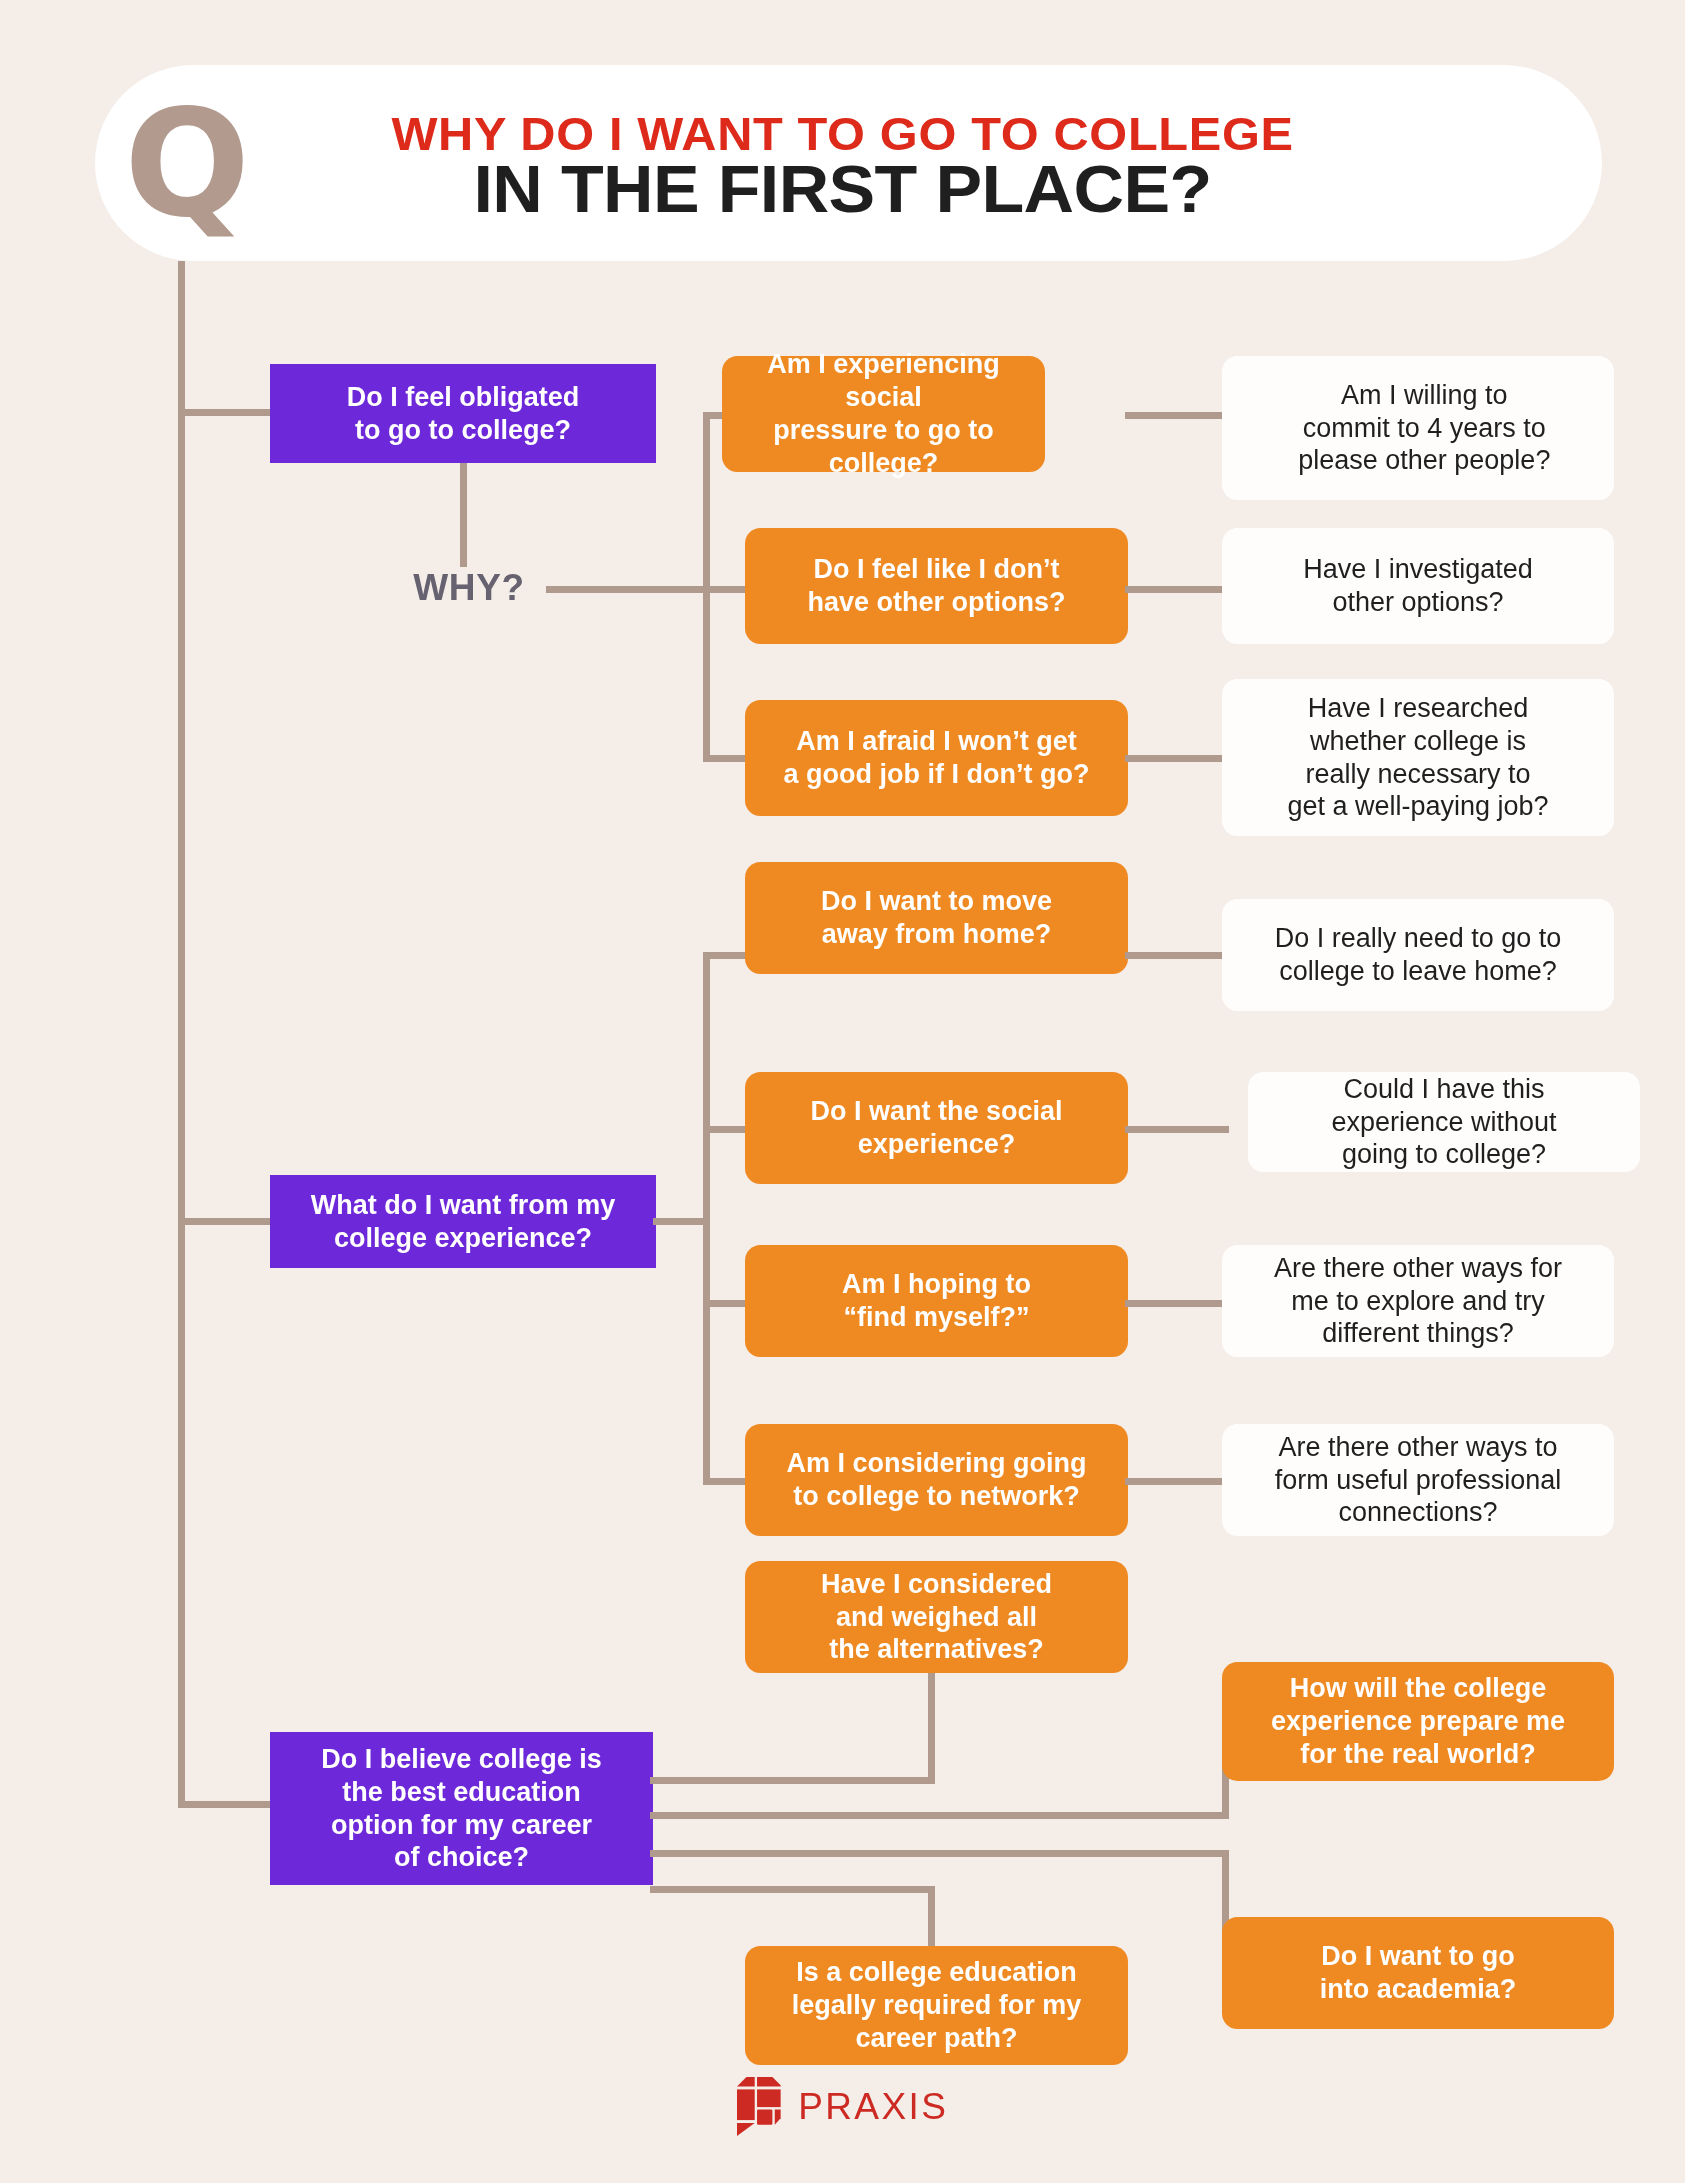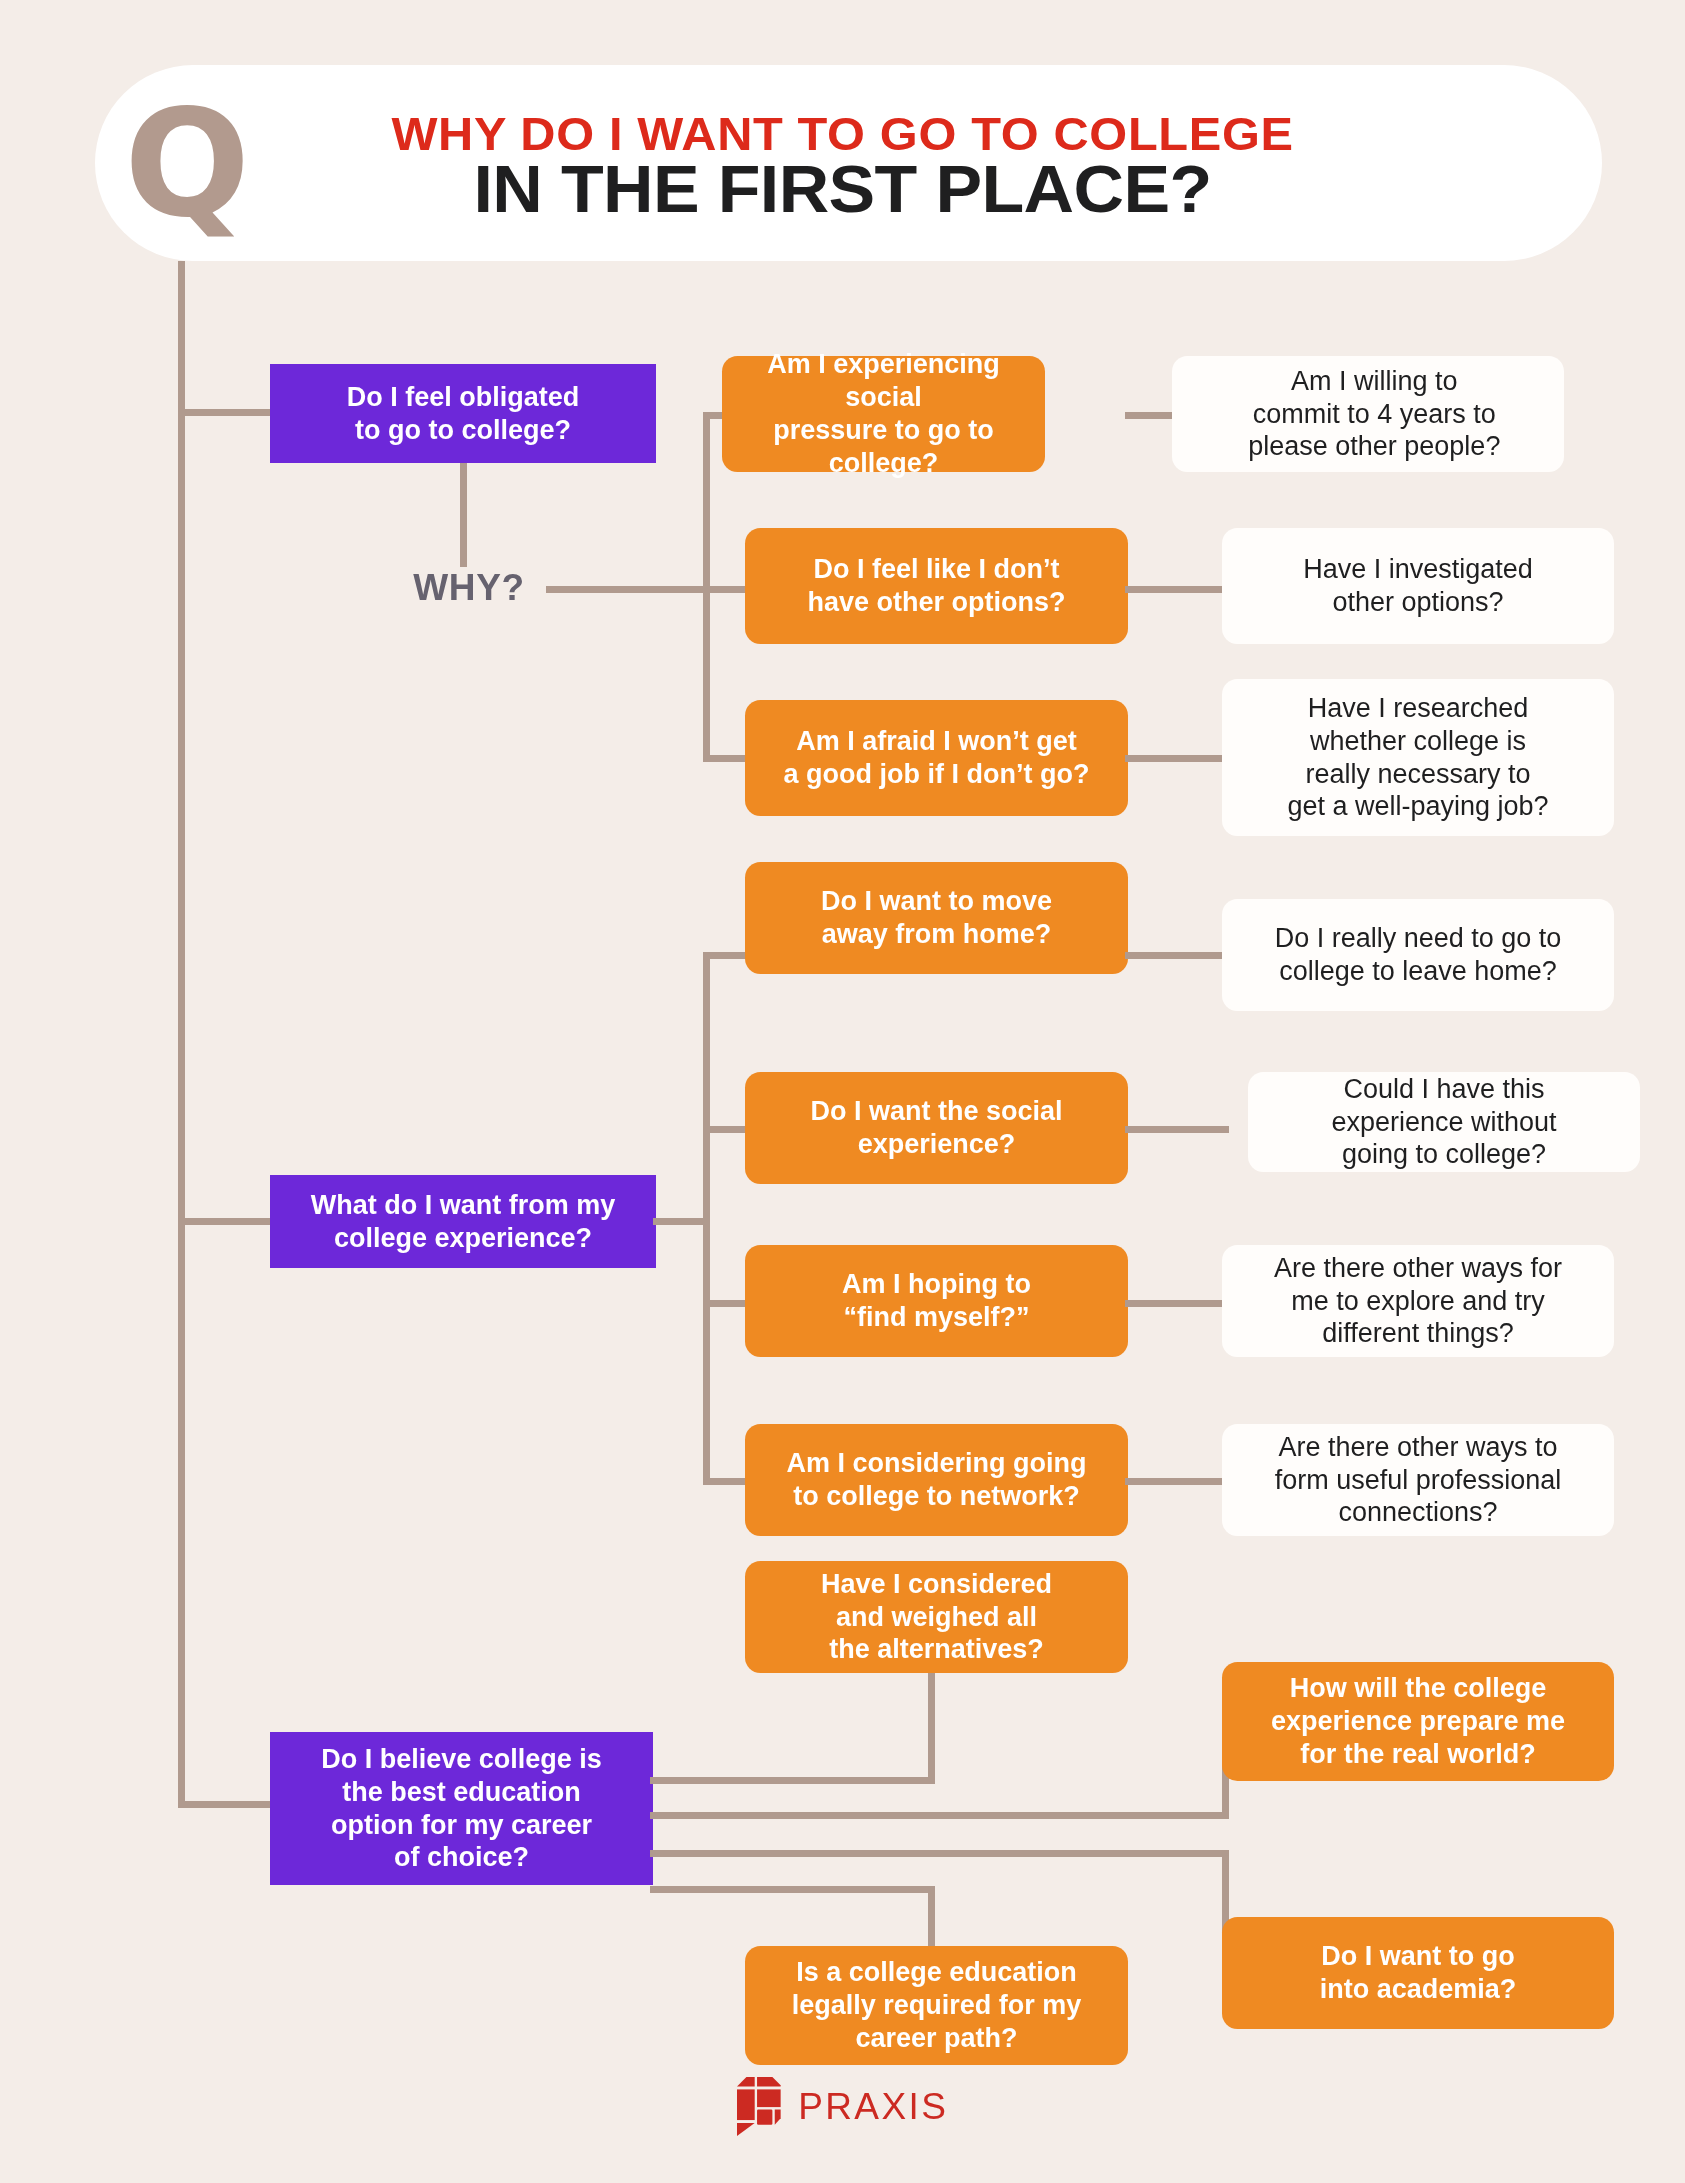--- a/index.html
+++ b/index.html
@@ -159,21 +159,21 @@
 
   <div class="ln" style="left:546px; top:586px; width:163px; height:6.5px;"></div>
 
   <div class="ln" style="left:703px; top:412px; width:6.5px; height:350px;"></div>
 
   <div class="ln" style="left:703px; top:412px; width:46px; height:6.5px;"></div>
   <div class="node orange" style="left:722px; top:356px; width:323px; height:116px;">
     <span class="txt">Am I experiencing social<br>pressure to go to college?</span>
   </div>
   <div class="ln" style="left:1125px; top:412px; width:104px; height:6.5px;"></div>
-  <div class="node white" style="left:1172px; top:356px; width:392px; height:116px;padding-left:28px;">
+  <div class="node white" style="left:1222px; top:356px; width:392px; height:144px;padding-left:28px;">
     <span class="txt">Am I willing to<br>commit to 4 years to<br>please other people?</span>
   </div>
 
   <div class="ln" style="left:703px; top:586px; width:46px; height:6.5px;"></div>
   <div class="node orange" style="left:745px; top:528px; width:383px; height:116px;">
     <span class="txt">Do I feel like I don’t<br>have other options?</span>
   </div>
   <div class="ln" style="left:1125px; top:586px; width:104px; height:6.5px;"></div>
   <div class="node white" style="left:1222px; top:528px; width:392px; height:116px;">
     <span class="txt">Have I investigated<br>other options?</span>

